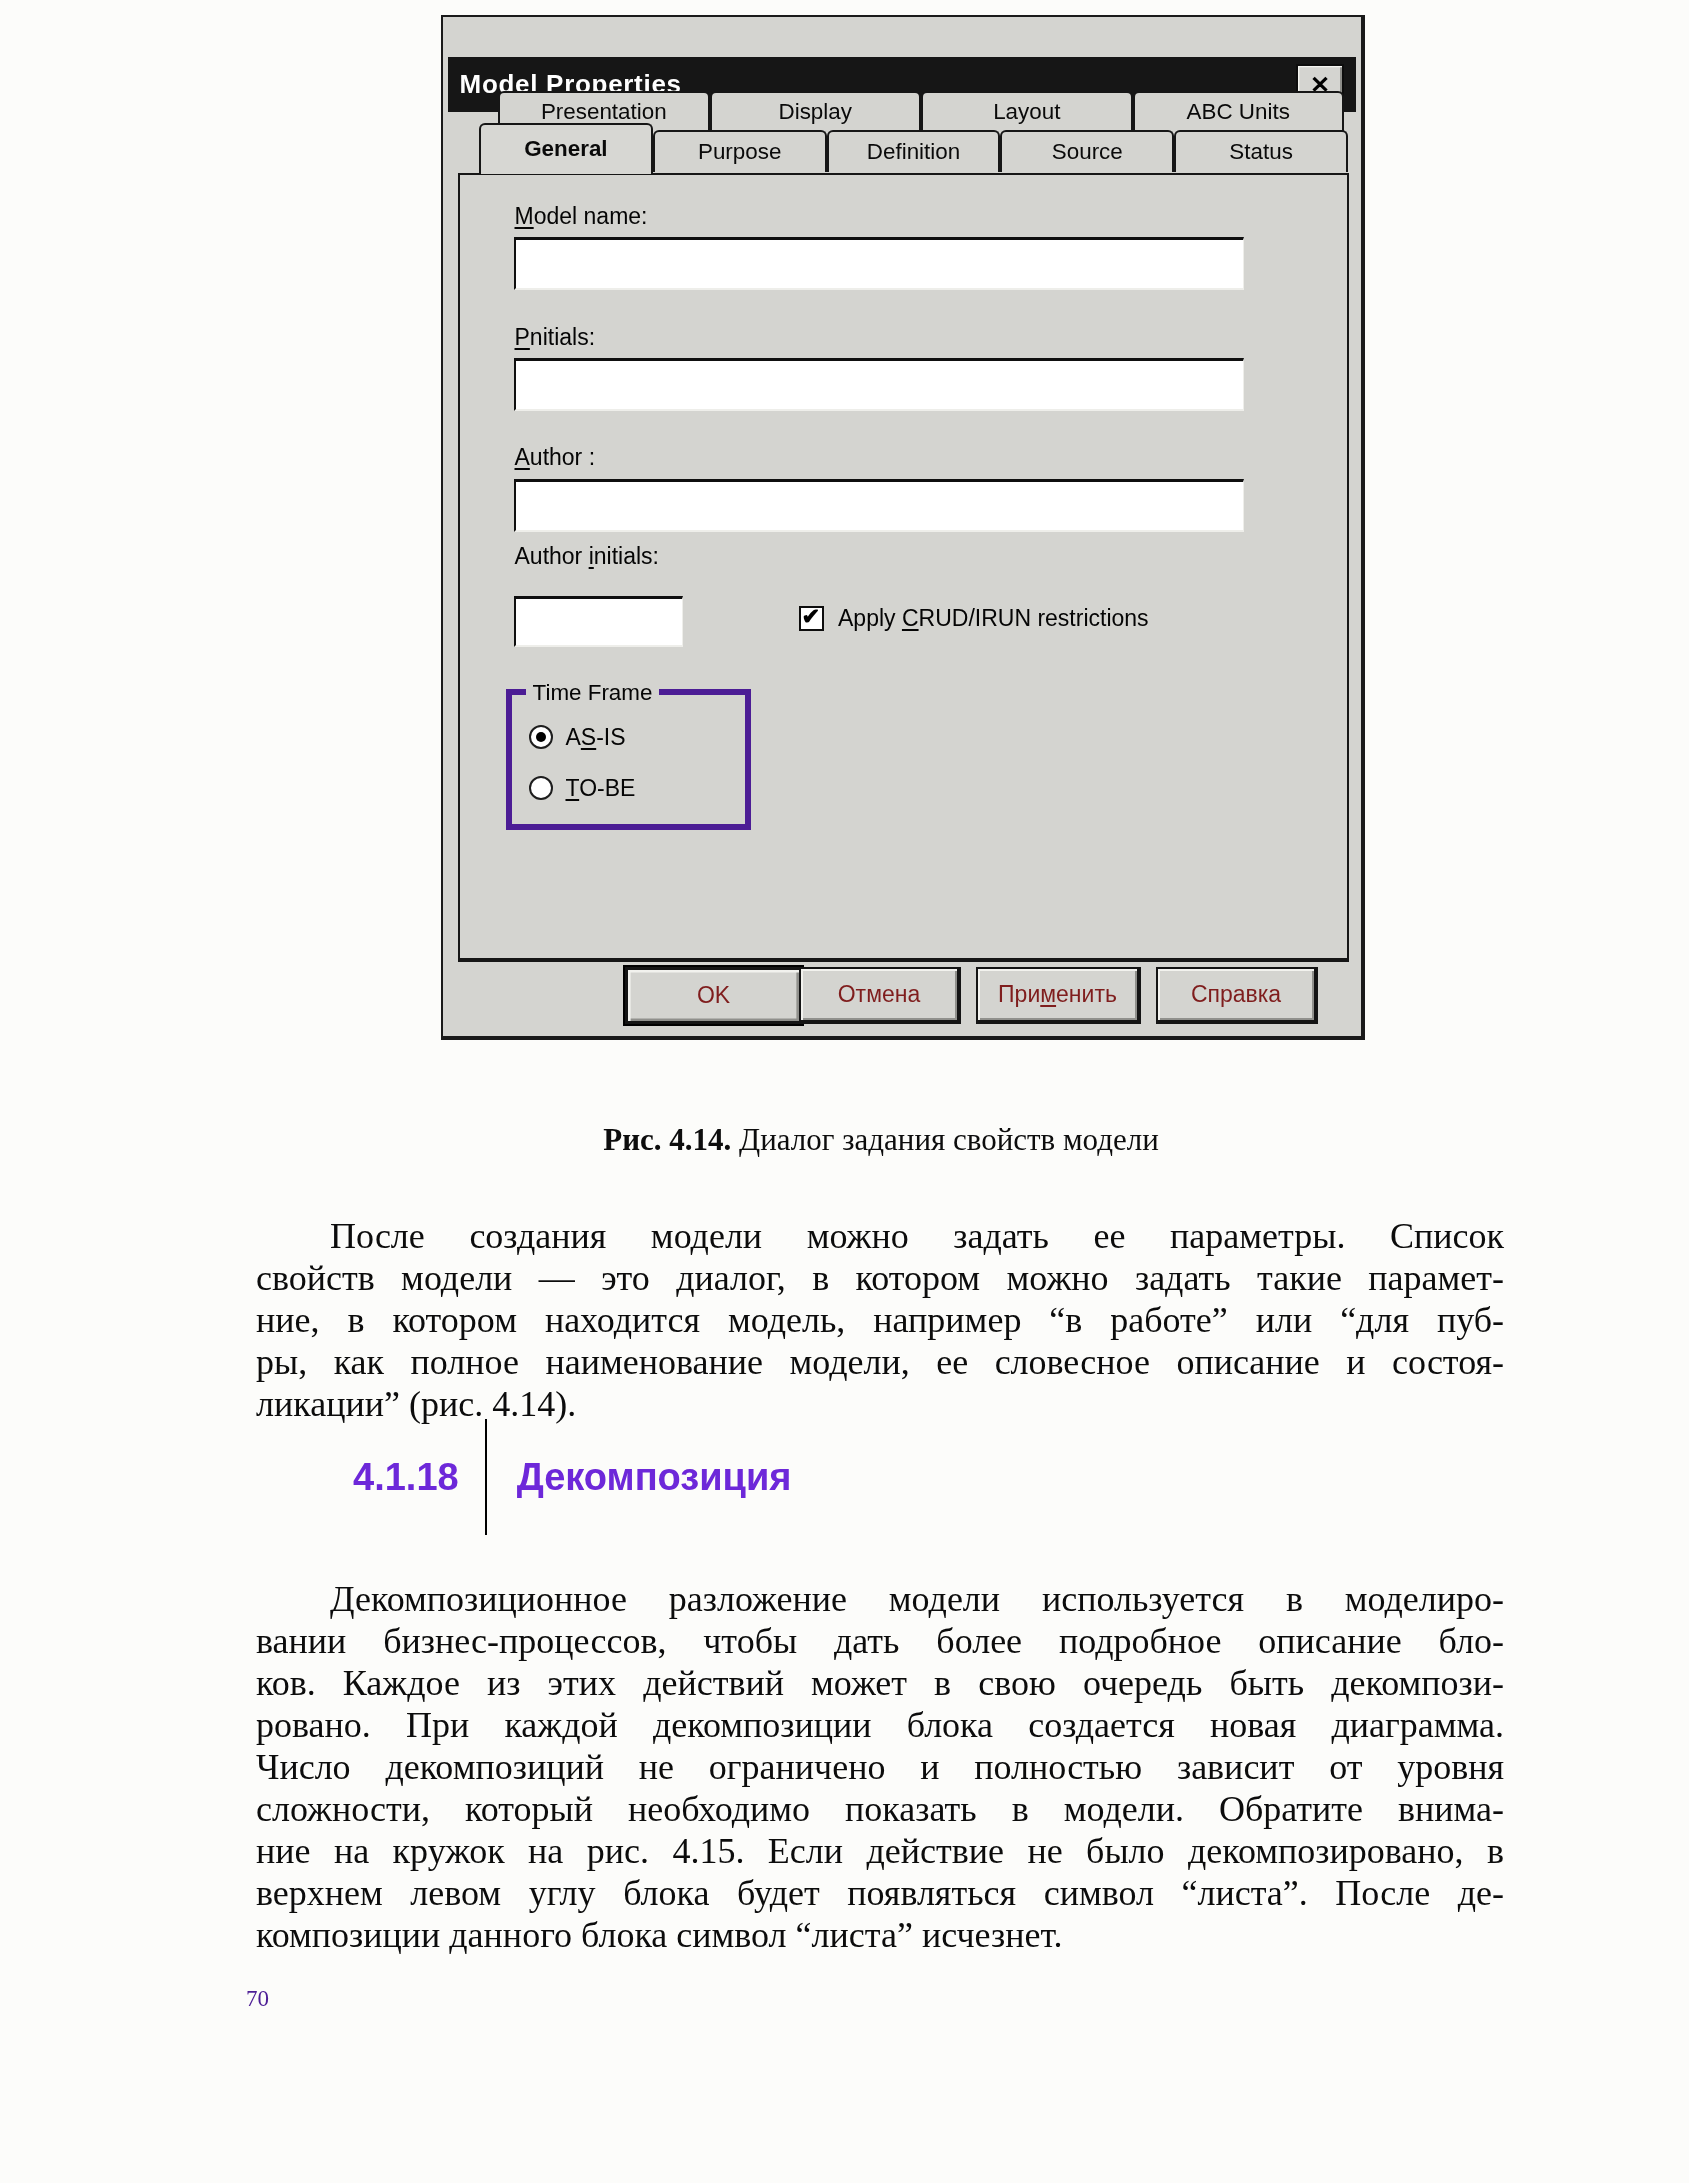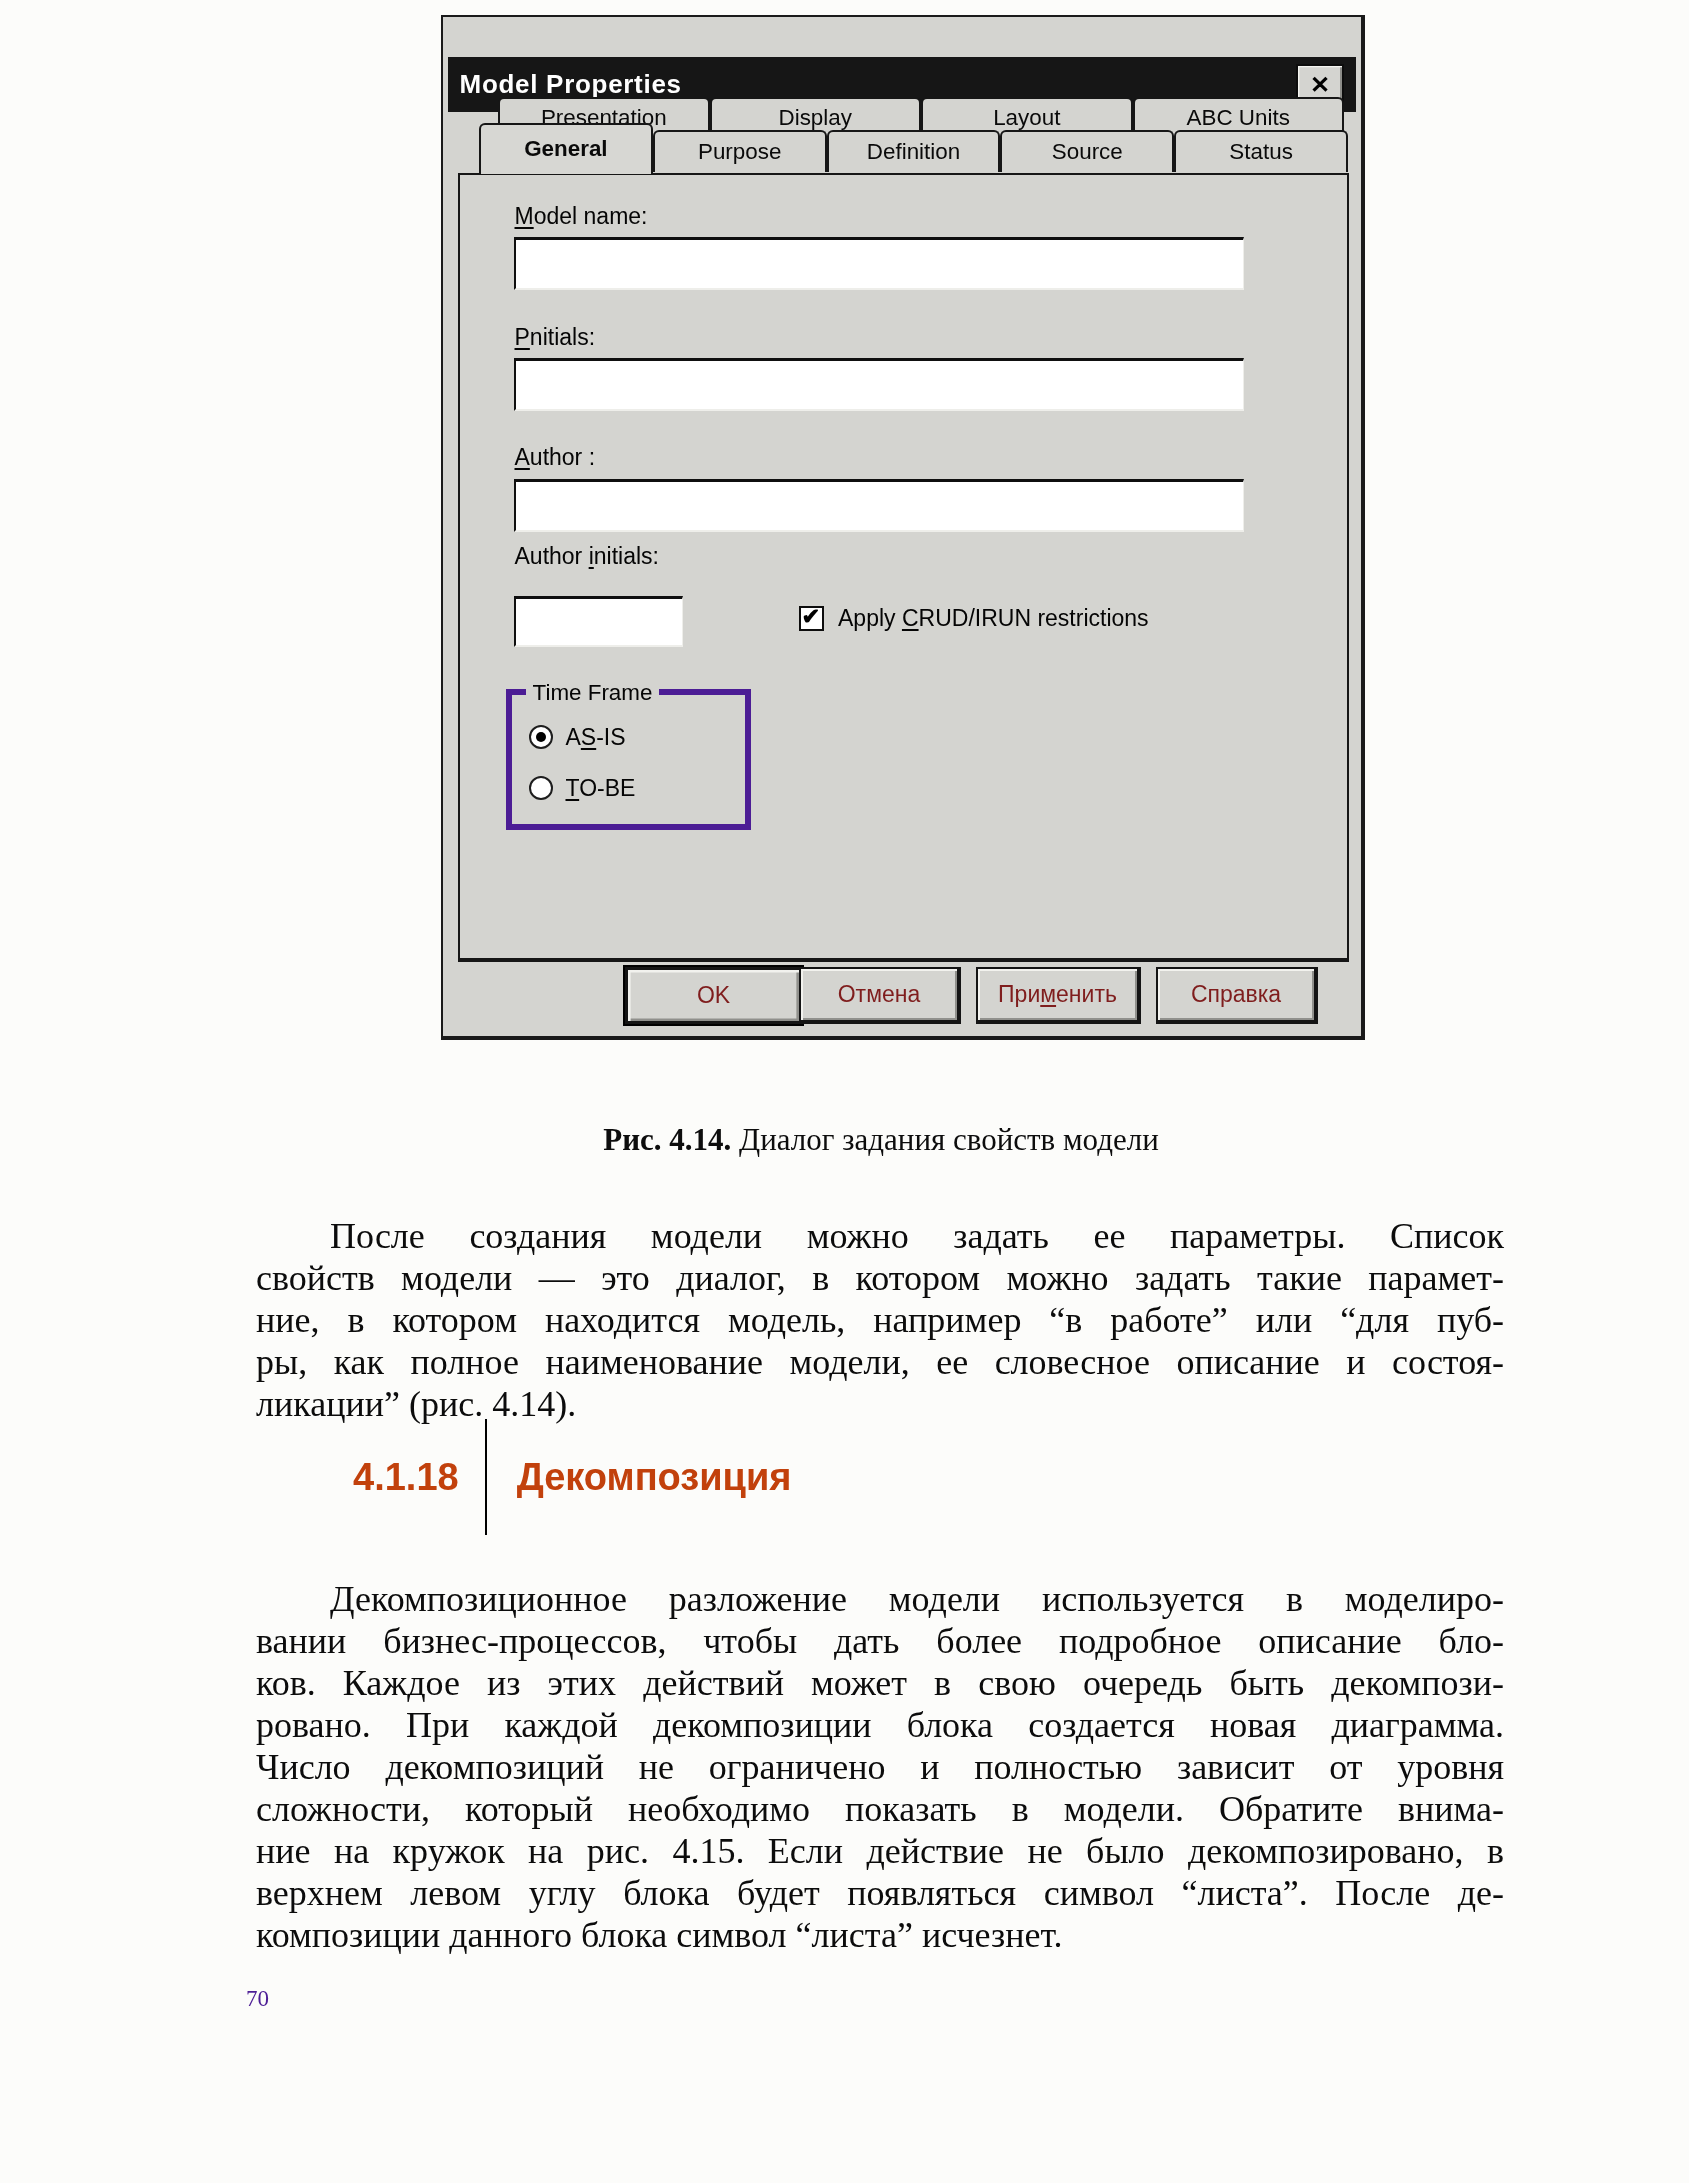--- a/index.html
+++ b/index.html
@@ -26,21 +26,21 @@
     font-weight:bold;font-size:26px;letter-spacing:0.7px;margin-top:36px;
   }
   .close-btn{
     margin-left:auto;width:44px;height:38px;background:#d4d4d0;
     border:2px solid #0d0d0d;
     box-shadow:inset 1.3px 1.3px 0 #f4f4f0, inset -2px -2px 0 #8d8d89;
     display:flex;align-items:center;justify-content:center;
     font-weight:bold;font-size:24px;color:#000;cursor:default;
   }
   
-  .tabs-back{position:absolute;left:55px;right:17px;top:80px;height:40px;display:flex;z-index:1;}
+  .tabs-back{position:absolute;left:55px;right:17px;top:74px;height:40px;display:flex;z-index:1;}
   .tabs-front{position:absolute;left:36px;right:13px;top:113px;height:42px;display:flex;z-index:2;}
   .tab{
     flex:1;background:#d4d4d0;
     border:2px solid #161616;border-bottom:none;
     border-radius:6px 6px 0 0;
     display:flex;align-items:center;justify-content:center;
     font-size:22.4px;color:#0a0a0a;box-sizing:border-box;cursor:default;
   }
   .tab.active{
     font-weight:bold;background:#d7d7d3;
@@ -108,21 +108,21 @@
   .caption b{font-weight:bold;}
   .para{position:absolute;left:256px;width:1248px;font-size:36px;line-height:42px;color:#0c0c0c;}
   .para .line{text-align:justify;text-align-last:justify;white-space:nowrap;}
   .para .line.indent{text-indent:74px;}
   .para .line.short{text-align-last:left;white-space:normal;}
   #para1{top:1215px;}
   #para2{top:1578px;}
   .heading{
     position:absolute;left:353px;top:1419px;height:116px;
     display:flex;align-items:center;
-    font-family:"Liberation Sans", sans-serif;font-weight:bold;font-size:38px;color:#c2410c;
+    font-family:"Liberation Sans", sans-serif;font-weight:bold;font-size:38px;color:#6d28d9;
   }
   .heading .bar{width:0;height:116px;border-left:2.6px solid #000;margin:0 30px 0 26px;}
   .page-num{position:absolute;left:246px;top:1986px;font-size:23px;color:#4c1d95;}
 </style>
 </head>
 <body>
 
 <div class="dialog">
 
   <div class="titlebar">

